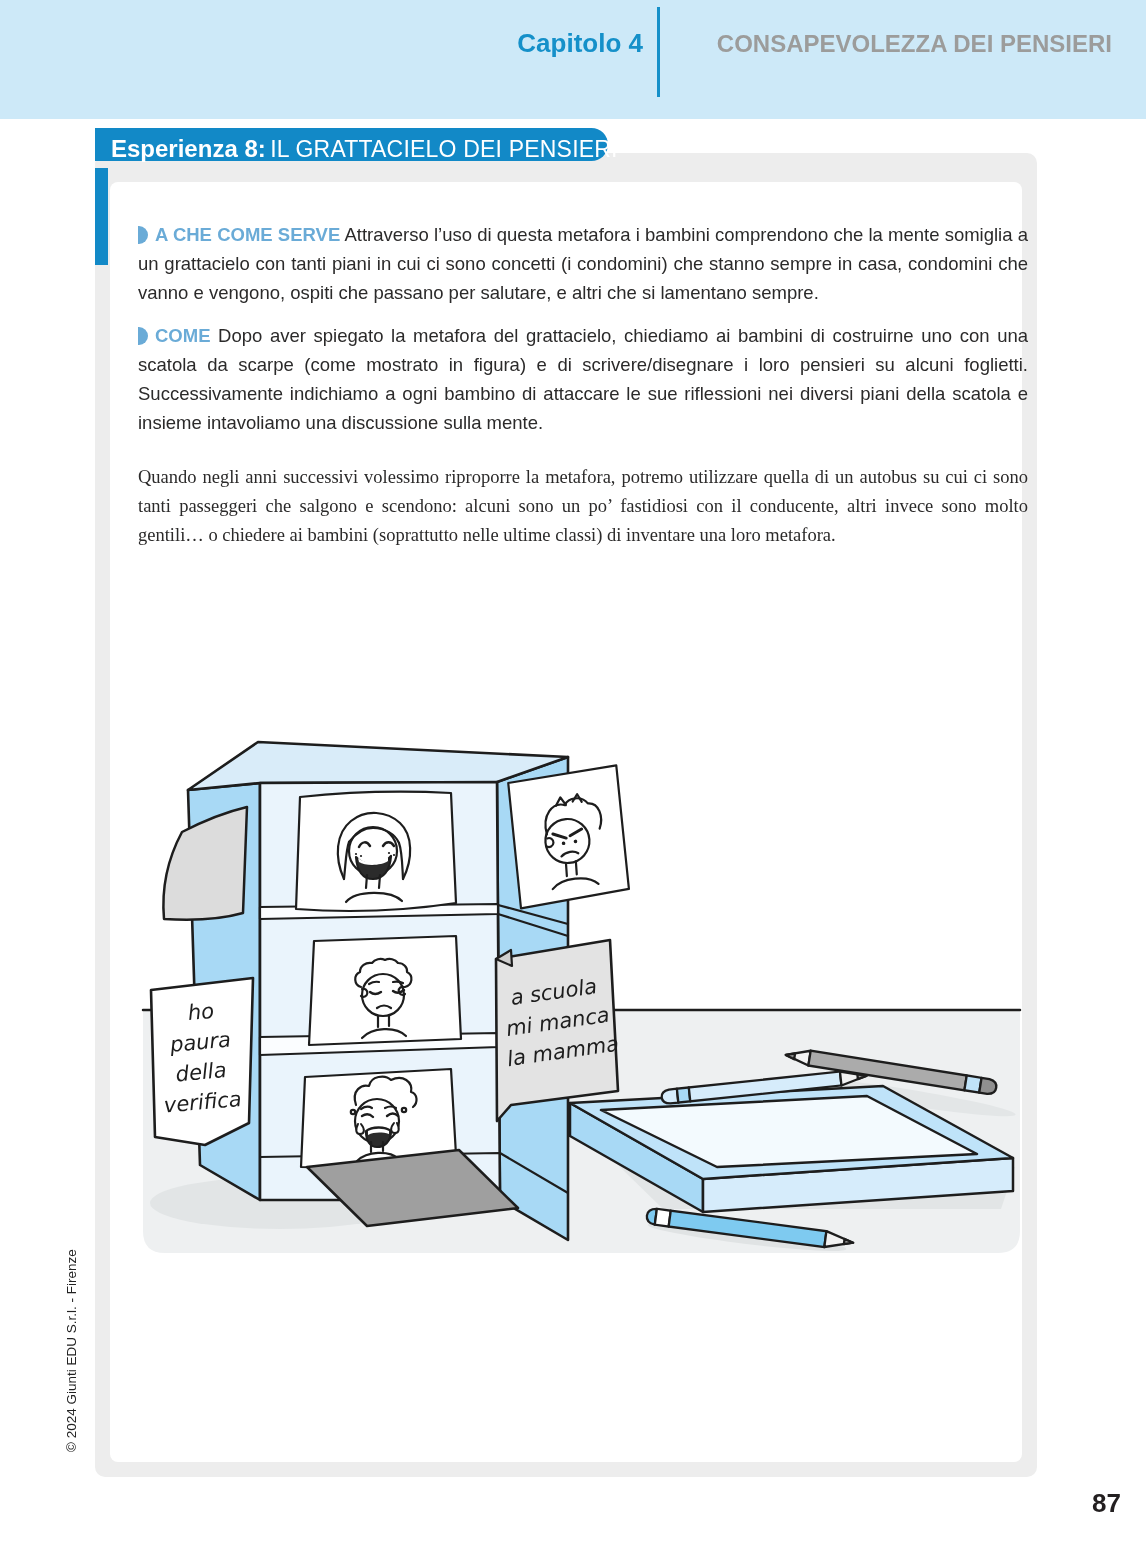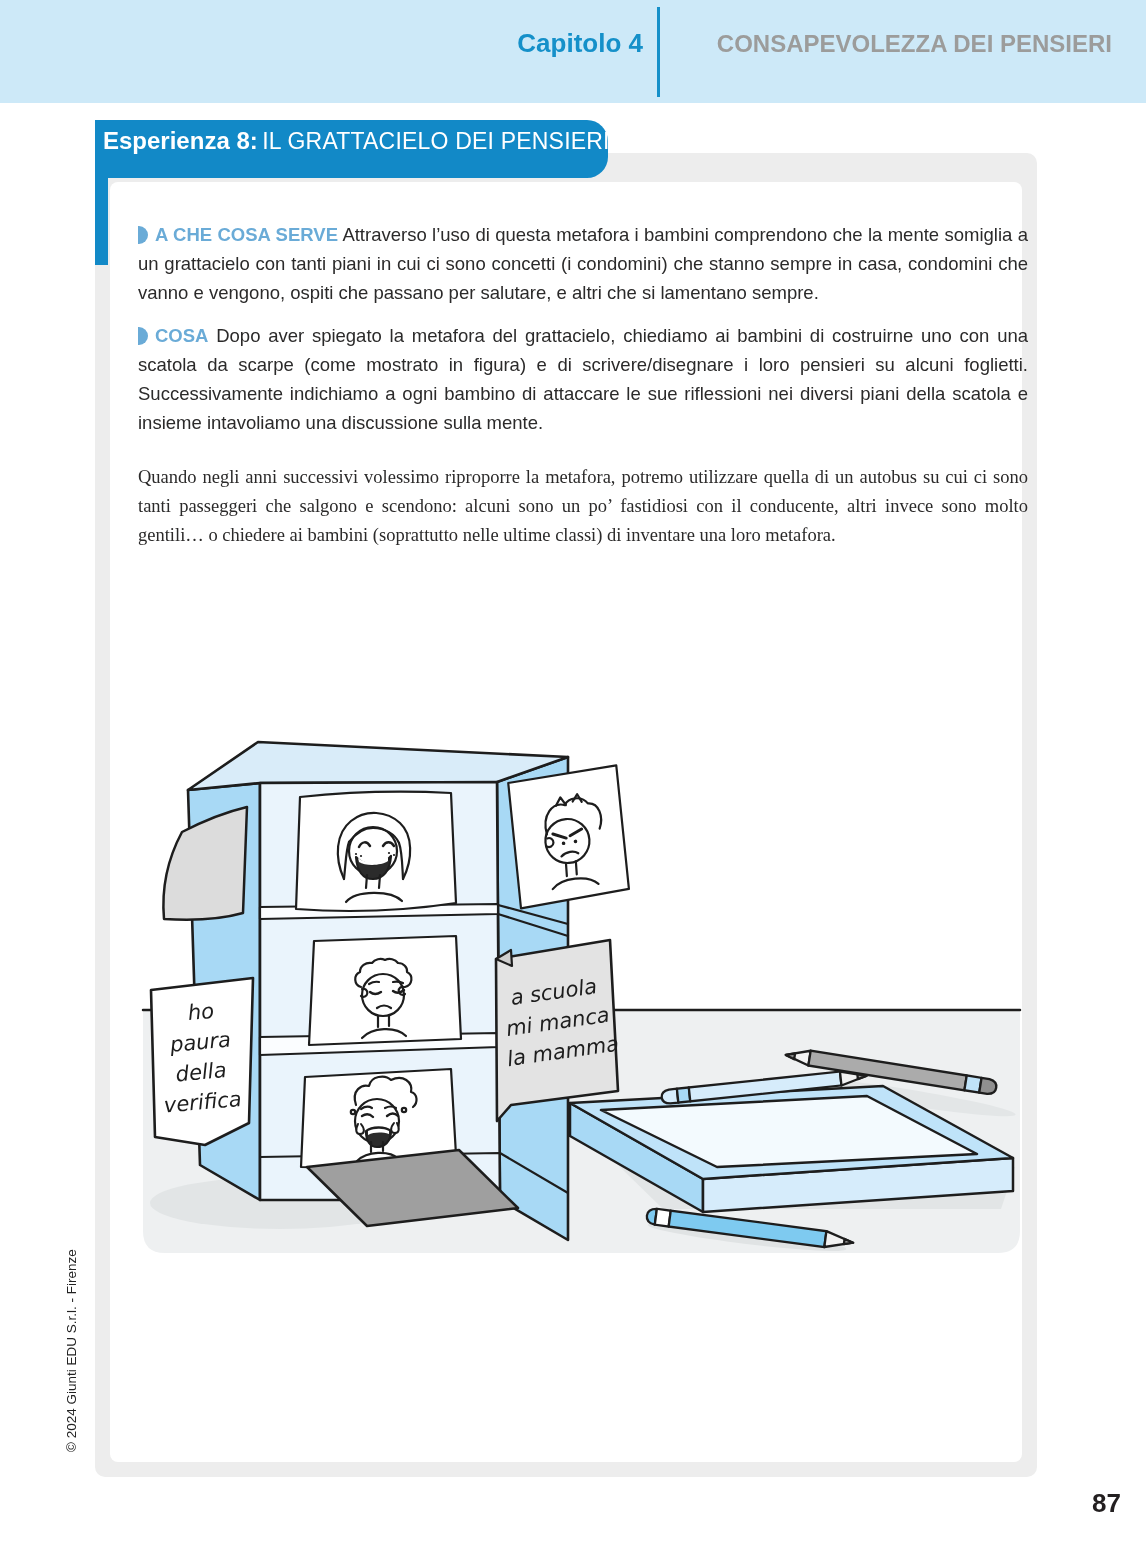--- a/index.html
+++ b/index.html
@@ -1,28 +1,28 @@
 <!DOCTYPE html>
 <html><head>
 <meta charset="utf-8">
 <style>
   html,body{margin:0;padding:0;}
   body{
     width:1146px;height:1559px;position:relative;background:#ffffff;
     font-family:"Liberation Sans", sans-serif;color:#2b2a2a;overflow:hidden;
   }
   
-  .topband{position:absolute;left:0;top:0;width:1146px;height:103px;background:#cde9f8;}
+  .topband{position:absolute;left:0;top:0;width:1146px;height:119px;background:#cde9f8;}
   .chapter{position:absolute;top:28px;right:503px;font-size:26px;font-weight:bold;color:#1590c9;white-space:nowrap;}
   .head-divider{position:absolute;left:657px;top:7px;width:3px;height:90px;background:#1590c9;}
   .head-title{position:absolute;right:34px;top:28px;text-align:right;font-size:24px;line-height:31px;font-weight:bold;color:#9c9c9b;}
 
   
-  .banner{position:absolute;left:95px;top:120px;width:513px;height:58px;background:#1289c7;
-          border-radius:0 21px 21px 0;color:#ffffff;line-height:41px;padding-left:8px;box-sizing:border-box;
+  .banner{position:absolute;left:95px;top:128px;width:513px;height:33px;background:#1289c7;
+          border-radius:0 21px 21px 0;color:#ffffff;line-height:41px;padding-left:16px;box-sizing:border-box;
           white-space:nowrap;z-index:5;}
   .banner .b1{font-weight:bold;font-size:24px;}
   .banner .b2{font-weight:normal;font-size:23px;letter-spacing:.2px;}
   .banner-tab{position:absolute;left:95px;top:168px;width:13px;height:97px;background:#1289c7;z-index:5;}
 
   
   .card{position:absolute;left:95px;top:153px;width:942px;height:1324px;background:#ededed;border-radius:10px;z-index:1;}
   .card-inner{position:absolute;left:15px;top:29px;right:15px;bottom:15px;background:#ffffff;border-radius:8px;}
 
   
@@ -59,25 +59,25 @@
 </div>
 
 <div class="banner">
   <span class="b1">Esperienza 8:</span>
   <span class="b2">IL GRATTACIELO DEI PENSIERI</span>
 </div>
 <div class="banner-tab"></div>
 
 <div class="text-block">
   <p>
-    <span class="bullet"></span><span class="slabel">A CHE COSA SERVE</span>
+    <span class="bullet"></span><span class="slabel">A CHE COME SERVE</span>
     <span>Attraverso l’uso di questa metafora i bambini comprendono che la mente somiglia a un grattacielo con tanti piani in cui ci sono concetti (i condomini) che stanno sempre in casa, condomini che vanno e vengono, ospiti che passano per salutare, e altri che si lamentano sempre.</span>
   </p>
   <p>
-    <span class="bullet"></span><span class="slabel">COSA</span>
+    <span class="bullet"></span><span class="slabel">COME</span>
     <span>Dopo aver spiegato la metafora del grattacielo, chiediamo ai bambini di costruirne uno con una scatola da scarpe (come mostrato in figura) e di scrivere/disegnare i loro pensieri su alcuni foglietti. Successivamente indichiamo a ogni bambino di attaccare le sue riflessioni nei diversi piani della scatola e insieme intavoliamo una discussione sulla mente.</span><br>
   </p>
   <p class="closing">Quando negli anni successivi volessimo riproporre la metafora, potremo utilizzare quella di un autobus su cui ci sono tanti passeggeri che salgono e scendono: alcuni sono un po’ fastidiosi con il conducente, altri invece sono molto gentili… o chiedere ai bambini (soprattutto nelle ultime classi) di inventare una loro metafora.</p>
 </div>
 
 <svg class="illustration" width="911" height="570" viewBox="0 0 911 570">
   <g stroke-linejoin="round" stroke-linecap="round">
 
     <path d="M28,315 H905 V536 Q905,558 883,558 H50 Q28,558 28,536 Z" fill="#eef0f1"></path>
     <path d="M28,315 H905" fill="none" stroke="#1d1d1d" stroke-width="2.5"></path>

